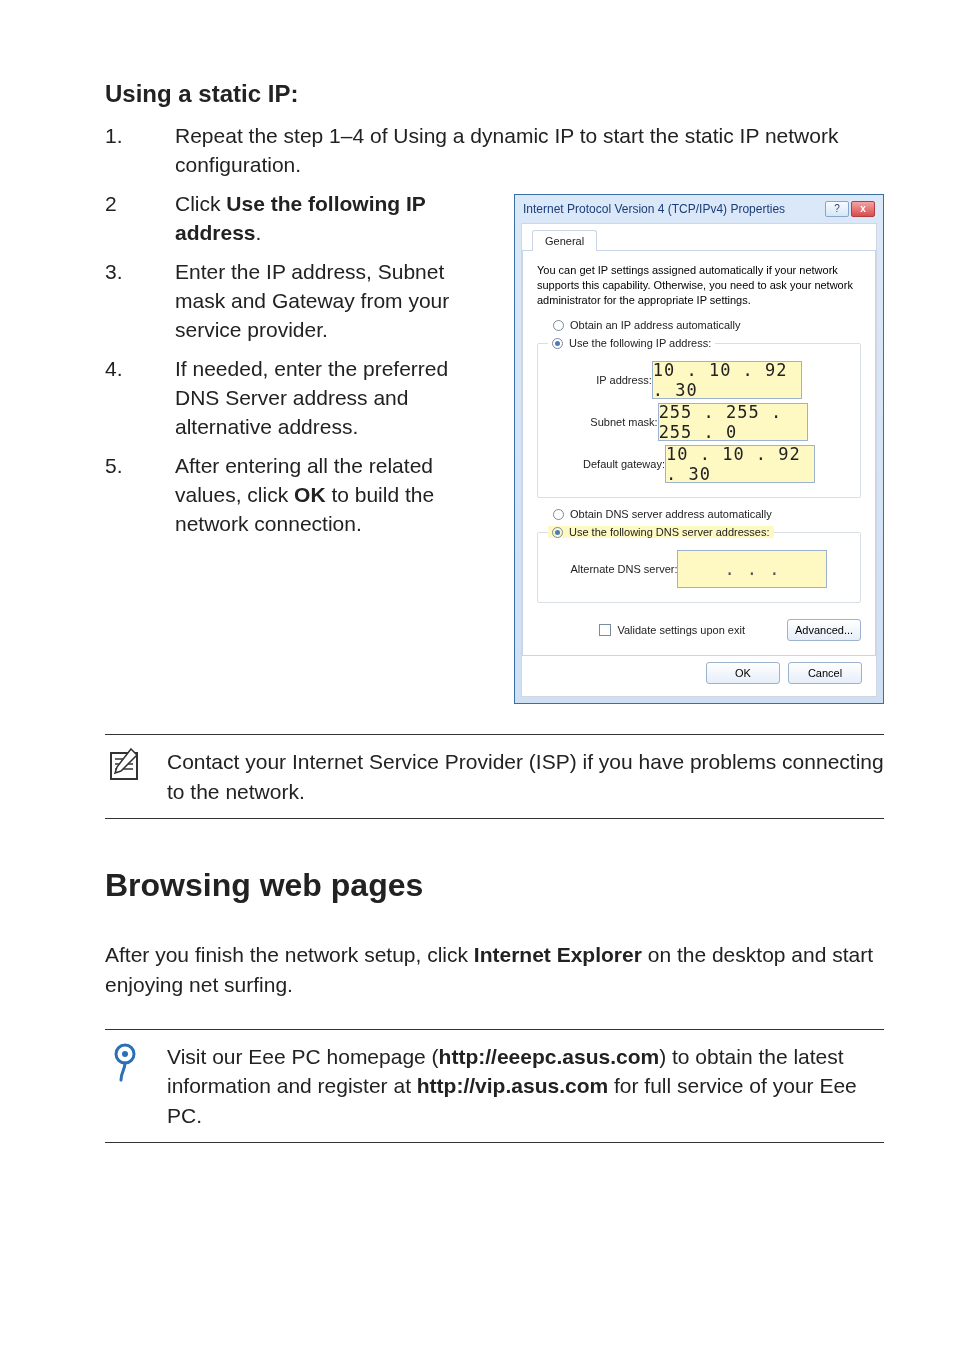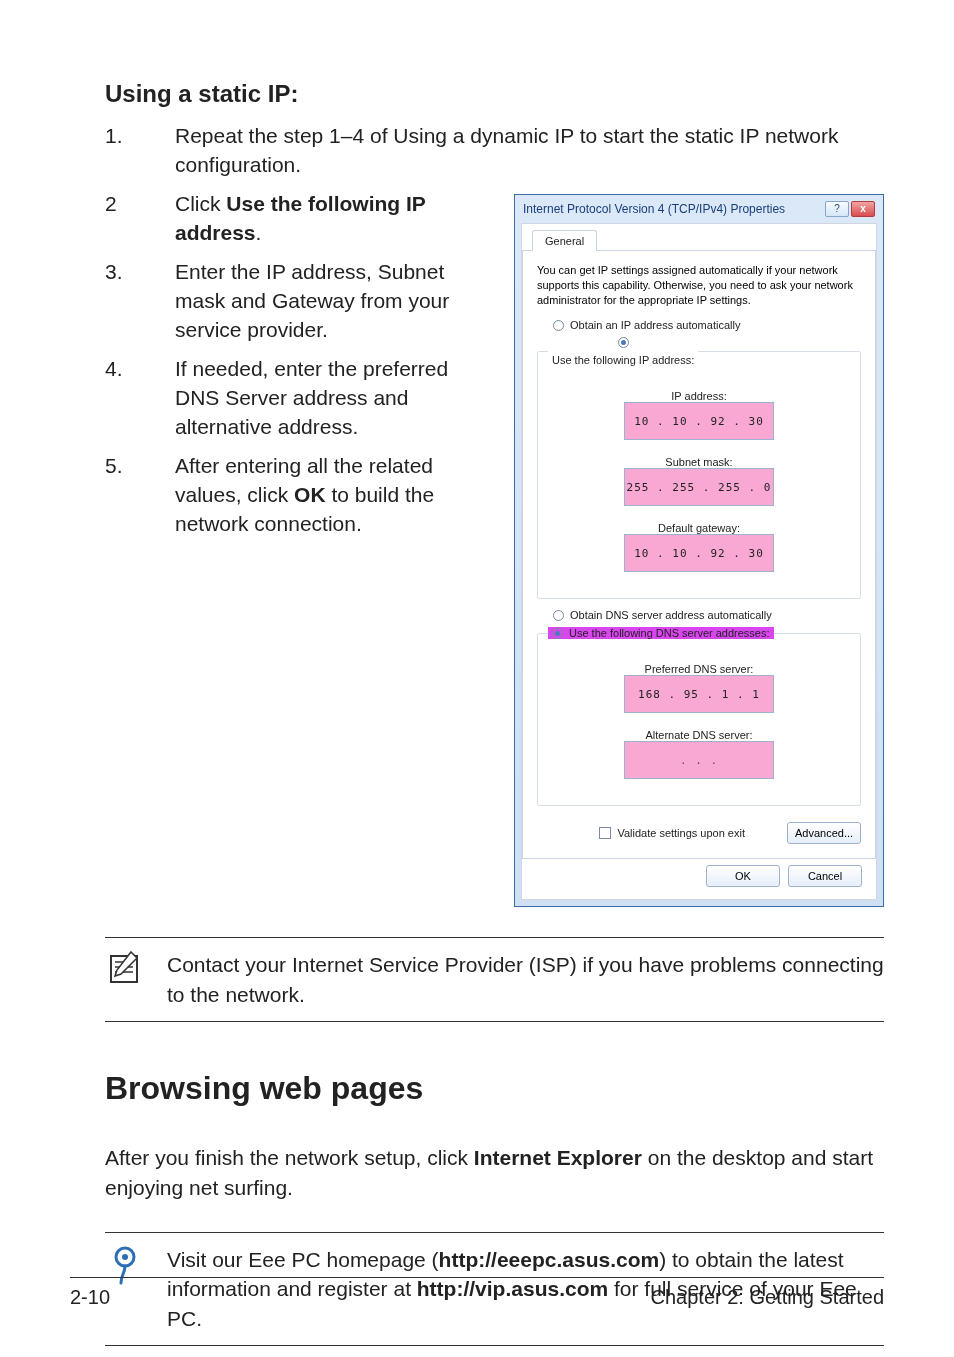--- a/index.html
+++ b/index.html
@@ -37,23 +37,23 @@
   .dlg-body { background: #fff; margin: 0 6px 6px 6px; border:1px solid #d0d7e2; padding: 0; }
   .tabhdr { padding: 6px 10px 0 10px; }
   .tab { display:inline-block; border:1px solid #c9d4e4; border-bottom:none; background:#fff; padding:4px 12px; font-size:11px; border-radius:3px 3px 0 0;}
   .tabpane { border:1px solid #c9d4e4; border-top:1px solid #c9d4e4; padding:12px 14px 14px 14px; margin-top:-1px; }
   .dlg p.tiny { font-size: 11px; line-height: 1.35; margin: 0 0 12px 0; color:#000;}
   fieldset.grp { border: 1px solid #d8dee8; border-radius: 2px; padding: 8px 12px 10px 12px; margin: 0 0 10px 0; position: relative; }
   .radio-row { display:flex; align-items:center; gap:6px; font-size:11px; margin:2px 0 6px -4px; padding-left:12px;}
   .radio { width:11px; height:11px; border-radius:50%; border:1px solid #7a8aa0; display:inline-flex; align-items:center; justify-content:center; }
   .radio.sel::after { content:""; width:5px;height:5px;border-radius:50%; background:#4d7ab8; }
   .chk { width:12px;height:12px;border:1px solid #7a8aa0; display:inline-block; }
-  .kv { display:flex; align-items:center; justify-content:center; margin:16px 0;flex-direction:column;}
+  .kv { display:flex; align-items:center; justify-content:center; margin:4px 0;}
   .kv label{ font-size:11px; }
-  .ipbox { width:150px; height:38px; border:1px solid #9db2cf; background:#f9a8d4; font-family: Consolas, monospace; font-size:11px; display:flex; align-items:center; justify-content:center; letter-spacing:1px; }
+  .ipbox { width:150px; height:38px; border:1px solid #9db2cf; background:#fef9c3; font-family: Consolas, monospace; font-size:17px; display:flex; align-items:center; justify-content:center; letter-spacing:1px; }
   .ipbox.blank { color:#555; }
   .dlg-foot { display:flex; justify-content:flex-end; gap:8px; padding:6px 14px 12px 14px; }
   .btn { min-width:74px; height:22px; border:1px solid #9db2cf; background:linear-gradient(#fff,#e6eef9); font-size:11px; border-radius:3px; }
   .advrow{ display:flex; justify-content:flex-end; align-items:center; padding-top:6px;gap:42px;}
   .advrow .left{display:flex;align-items:center;gap:6px;font-size:11px;}
 
   
   .page-footer { position: absolute; bottom: 48px; left: 70px; right: 70px; border-top: 1px solid #333; padding-top: 8px; display: flex; justify-content: space-between; font-size: 20px; }
 
   
@@ -112,21 +112,21 @@
           <div class="dlg-body">
             <div class="tabhdr"><span class="tab">General</span></div>
             <div class="tabpane">
               <p class="tiny">You can get IP settings assigned automatically if your network supports this capability. Otherwise, you need to ask your network administrator for the appropriate IP settings.</p>
 
               <div class="radio-row" style="margin-left:4px;">
                 <span class="radio"></span>
                 <span>Obtain an IP address automatically</span>
               </div>
               <fieldset class="grp">
-                <legend class="radio-row" style="margin:0 0 0 -2px; padding:0 4px; background:#fff;flex-direction:column;">
+                <legend class="radio-row" style="margin:0 0 0 -2px; padding:0 4px; background:#fff;">
                   <span class="radio sel"></span>
                   <span>Use the following IP address:</span>
                 </legend>
                 <div class="kv">
                   <label>IP address:</label>
                   <span class="ipbox">10 . 10 . 92 . 30</span>
                 </div>
                 <div class="kv">
                   <label>Subnet mask:</label>
                   <span class="ipbox">255 . 255 . 255 . 0</span>
@@ -135,28 +135,24 @@
                   <label>Default gateway:</label>
                   <span class="ipbox">10 . 10 . 92 . 30</span>
                 </div>
               </fieldset>
 
               <div class="radio-row" style="margin-left:4px;">
                 <span class="radio"></span>
                 <span>Obtain DNS server address automatically</span>
               </div>
               <fieldset class="grp">
-                <legend class="radio-row" style="margin:0 0 0 -2px; padding:0 4px; background:#d946ef;">
+                <legend class="radio-row" style="margin:0 0 0 -2px; padding:0 4px; background:#fef9c3;">
                   <span class="radio sel"></span>
                   <span>Use the following DNS server addresses:</span>
                 </legend>
-                <div class="kv">
-                  <label>Preferred DNS server:</label>
-                  <span class="ipbox">168 . 95 . 1 . 1</span>
-                </div>
                 <div class="kv">
                   <label>Alternate DNS server:</label>
                   <span class="ipbox blank">.       .       .</span>
                 </div>
               </fieldset>
 
               <div class="advrow">
                 <span class="left">
                   <span class="chk"></span>
                   <span>Validate settings upon exit</span>
@@ -200,17 +196,13 @@
           <circle cx="14" cy="12" r="9" fill="none" stroke="#2b6fb5" stroke-width="3"></circle>
           <circle cx="14" cy="12" r="3" fill="#2b6fb5"></circle>
           <path d="M14 21 C14 28 10 30 10 38" fill="none" stroke="#2b6fb5" stroke-width="3" stroke-linecap="round"></path>
         </svg>
     </span>
     <span class="txt">
       <span>Visit our Eee PC homepage (</span><b>http://eeepc.asus.com</b><span>) to obtain the latest information and register at </span><b>http://vip.asus.com</b><span> for full service of your Eee PC.</span>
     </span>
   </div>
 
-  <div class="page-footer">
-    <span>2-10</span>
-    <span>Chapter 2: Getting Started</span>
-  </div>
 </div>
 
 </body></html>

